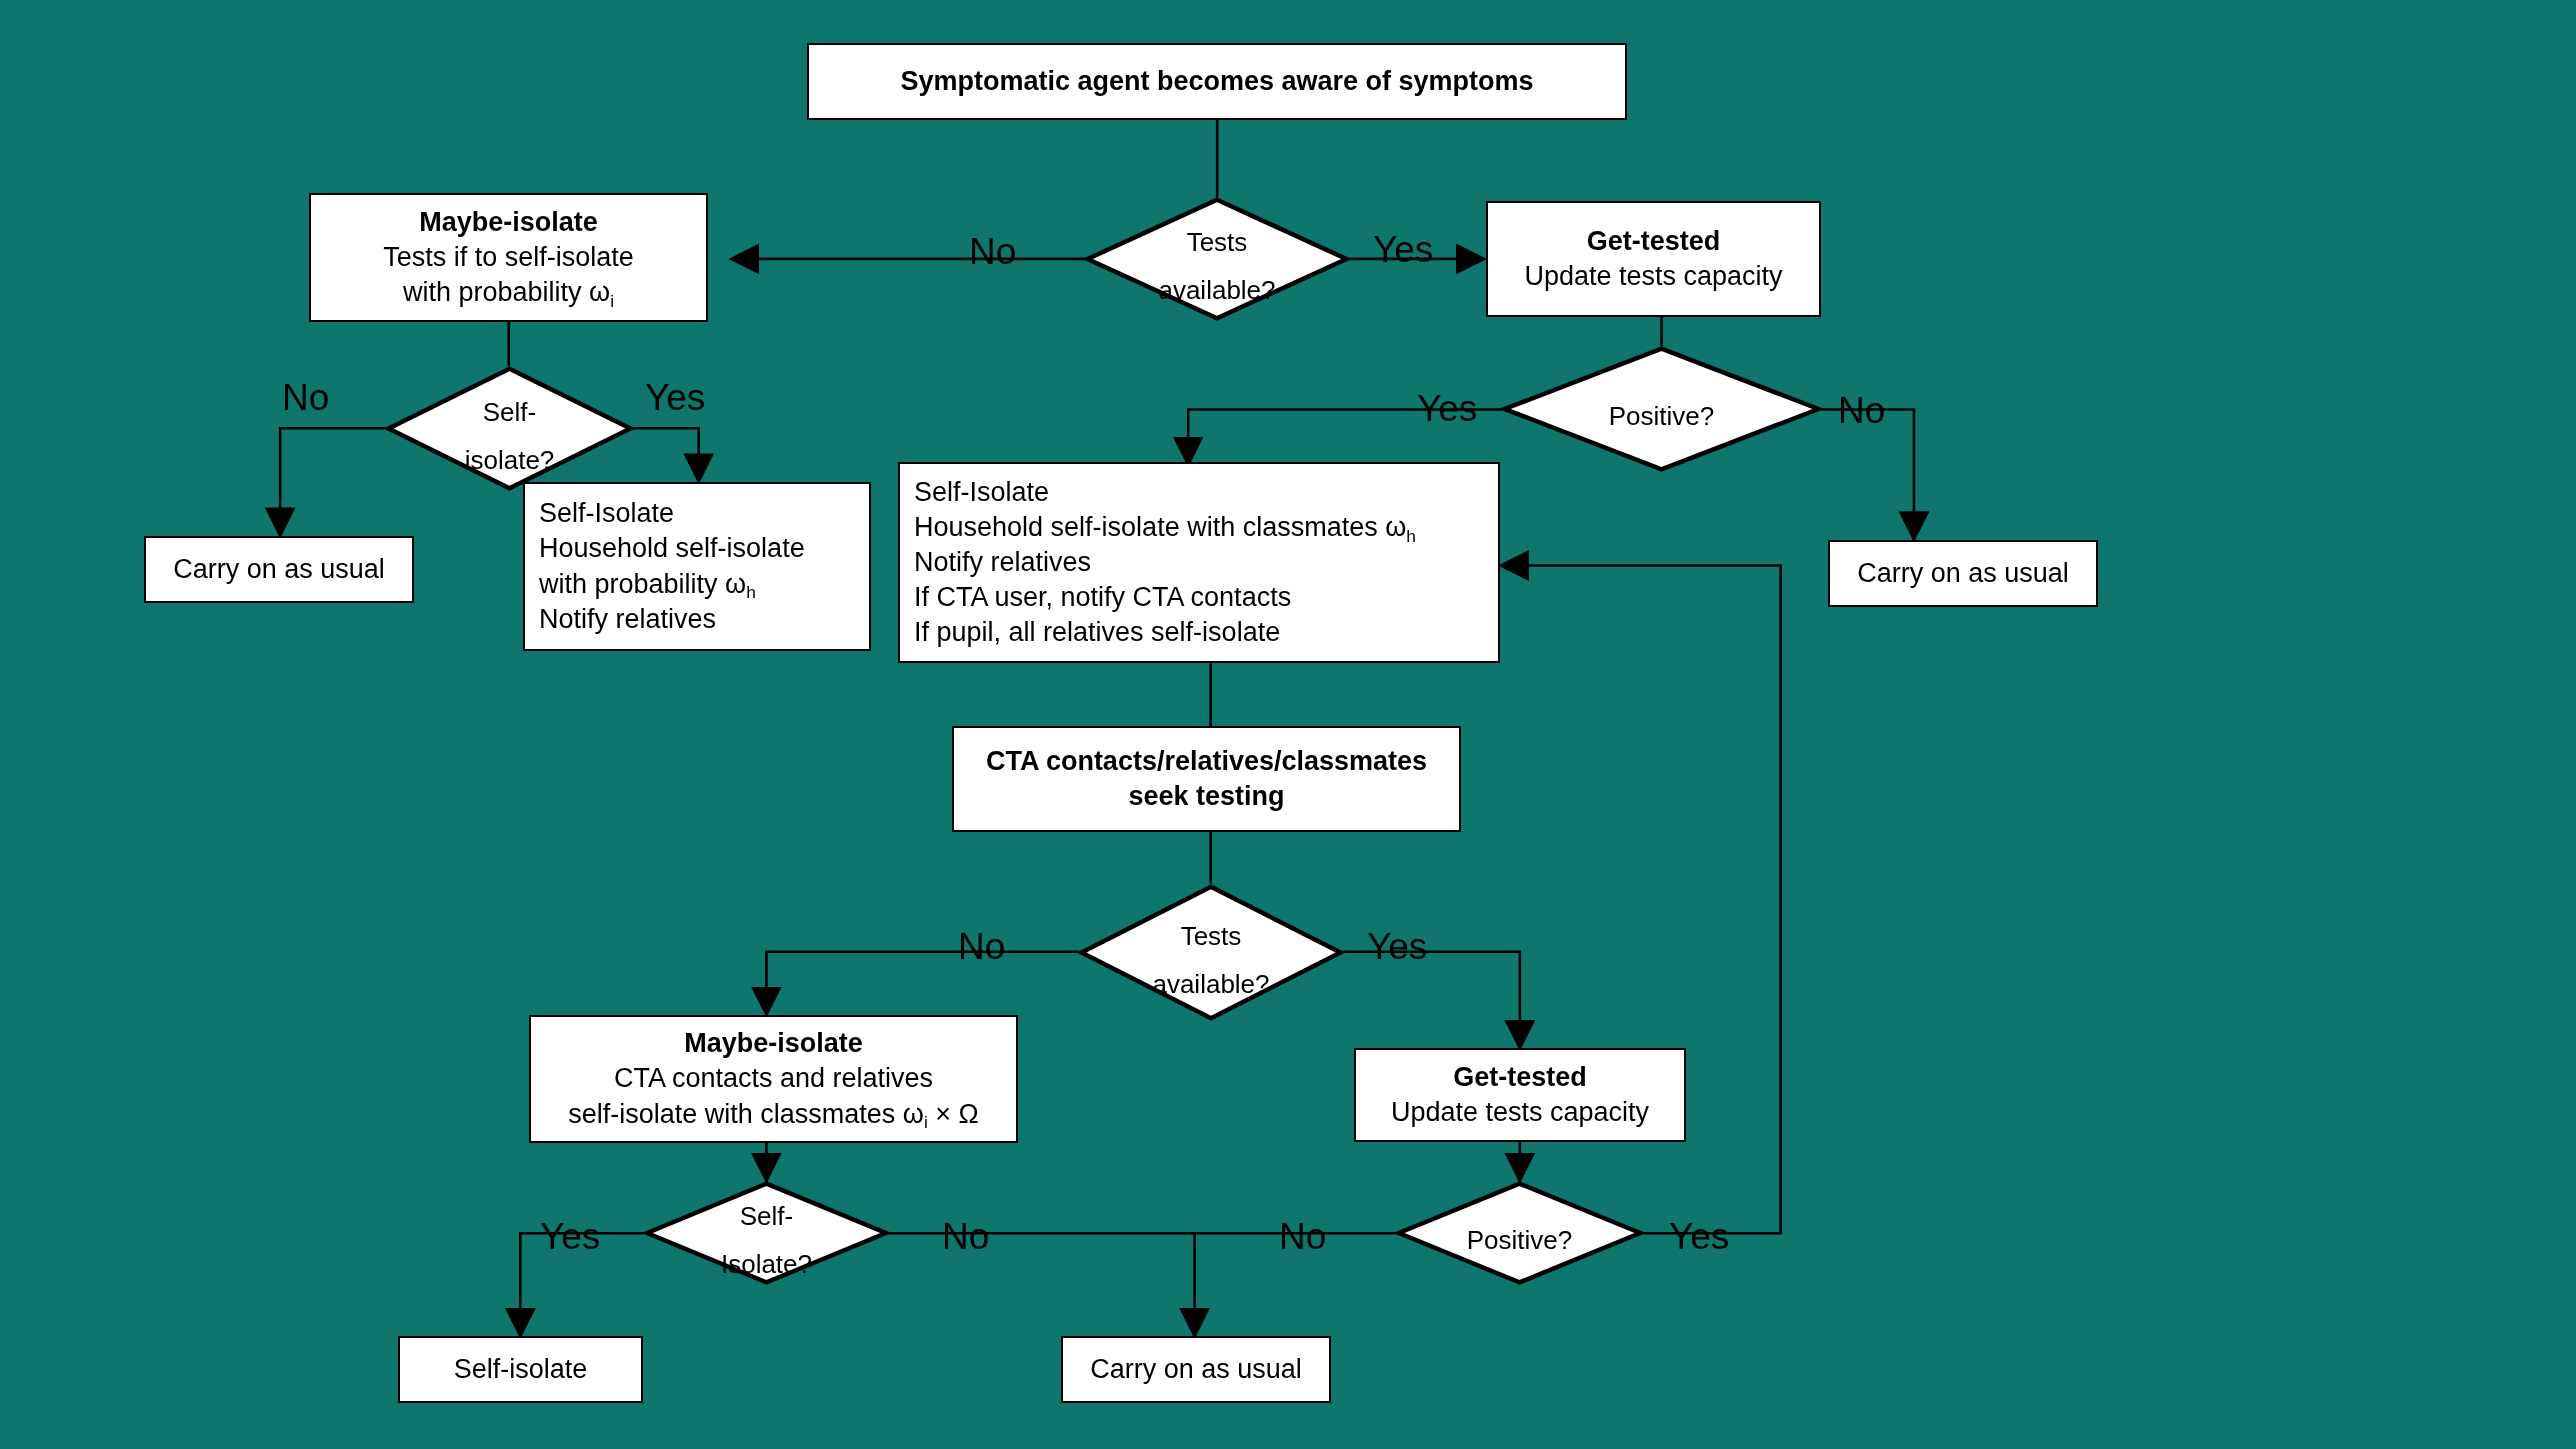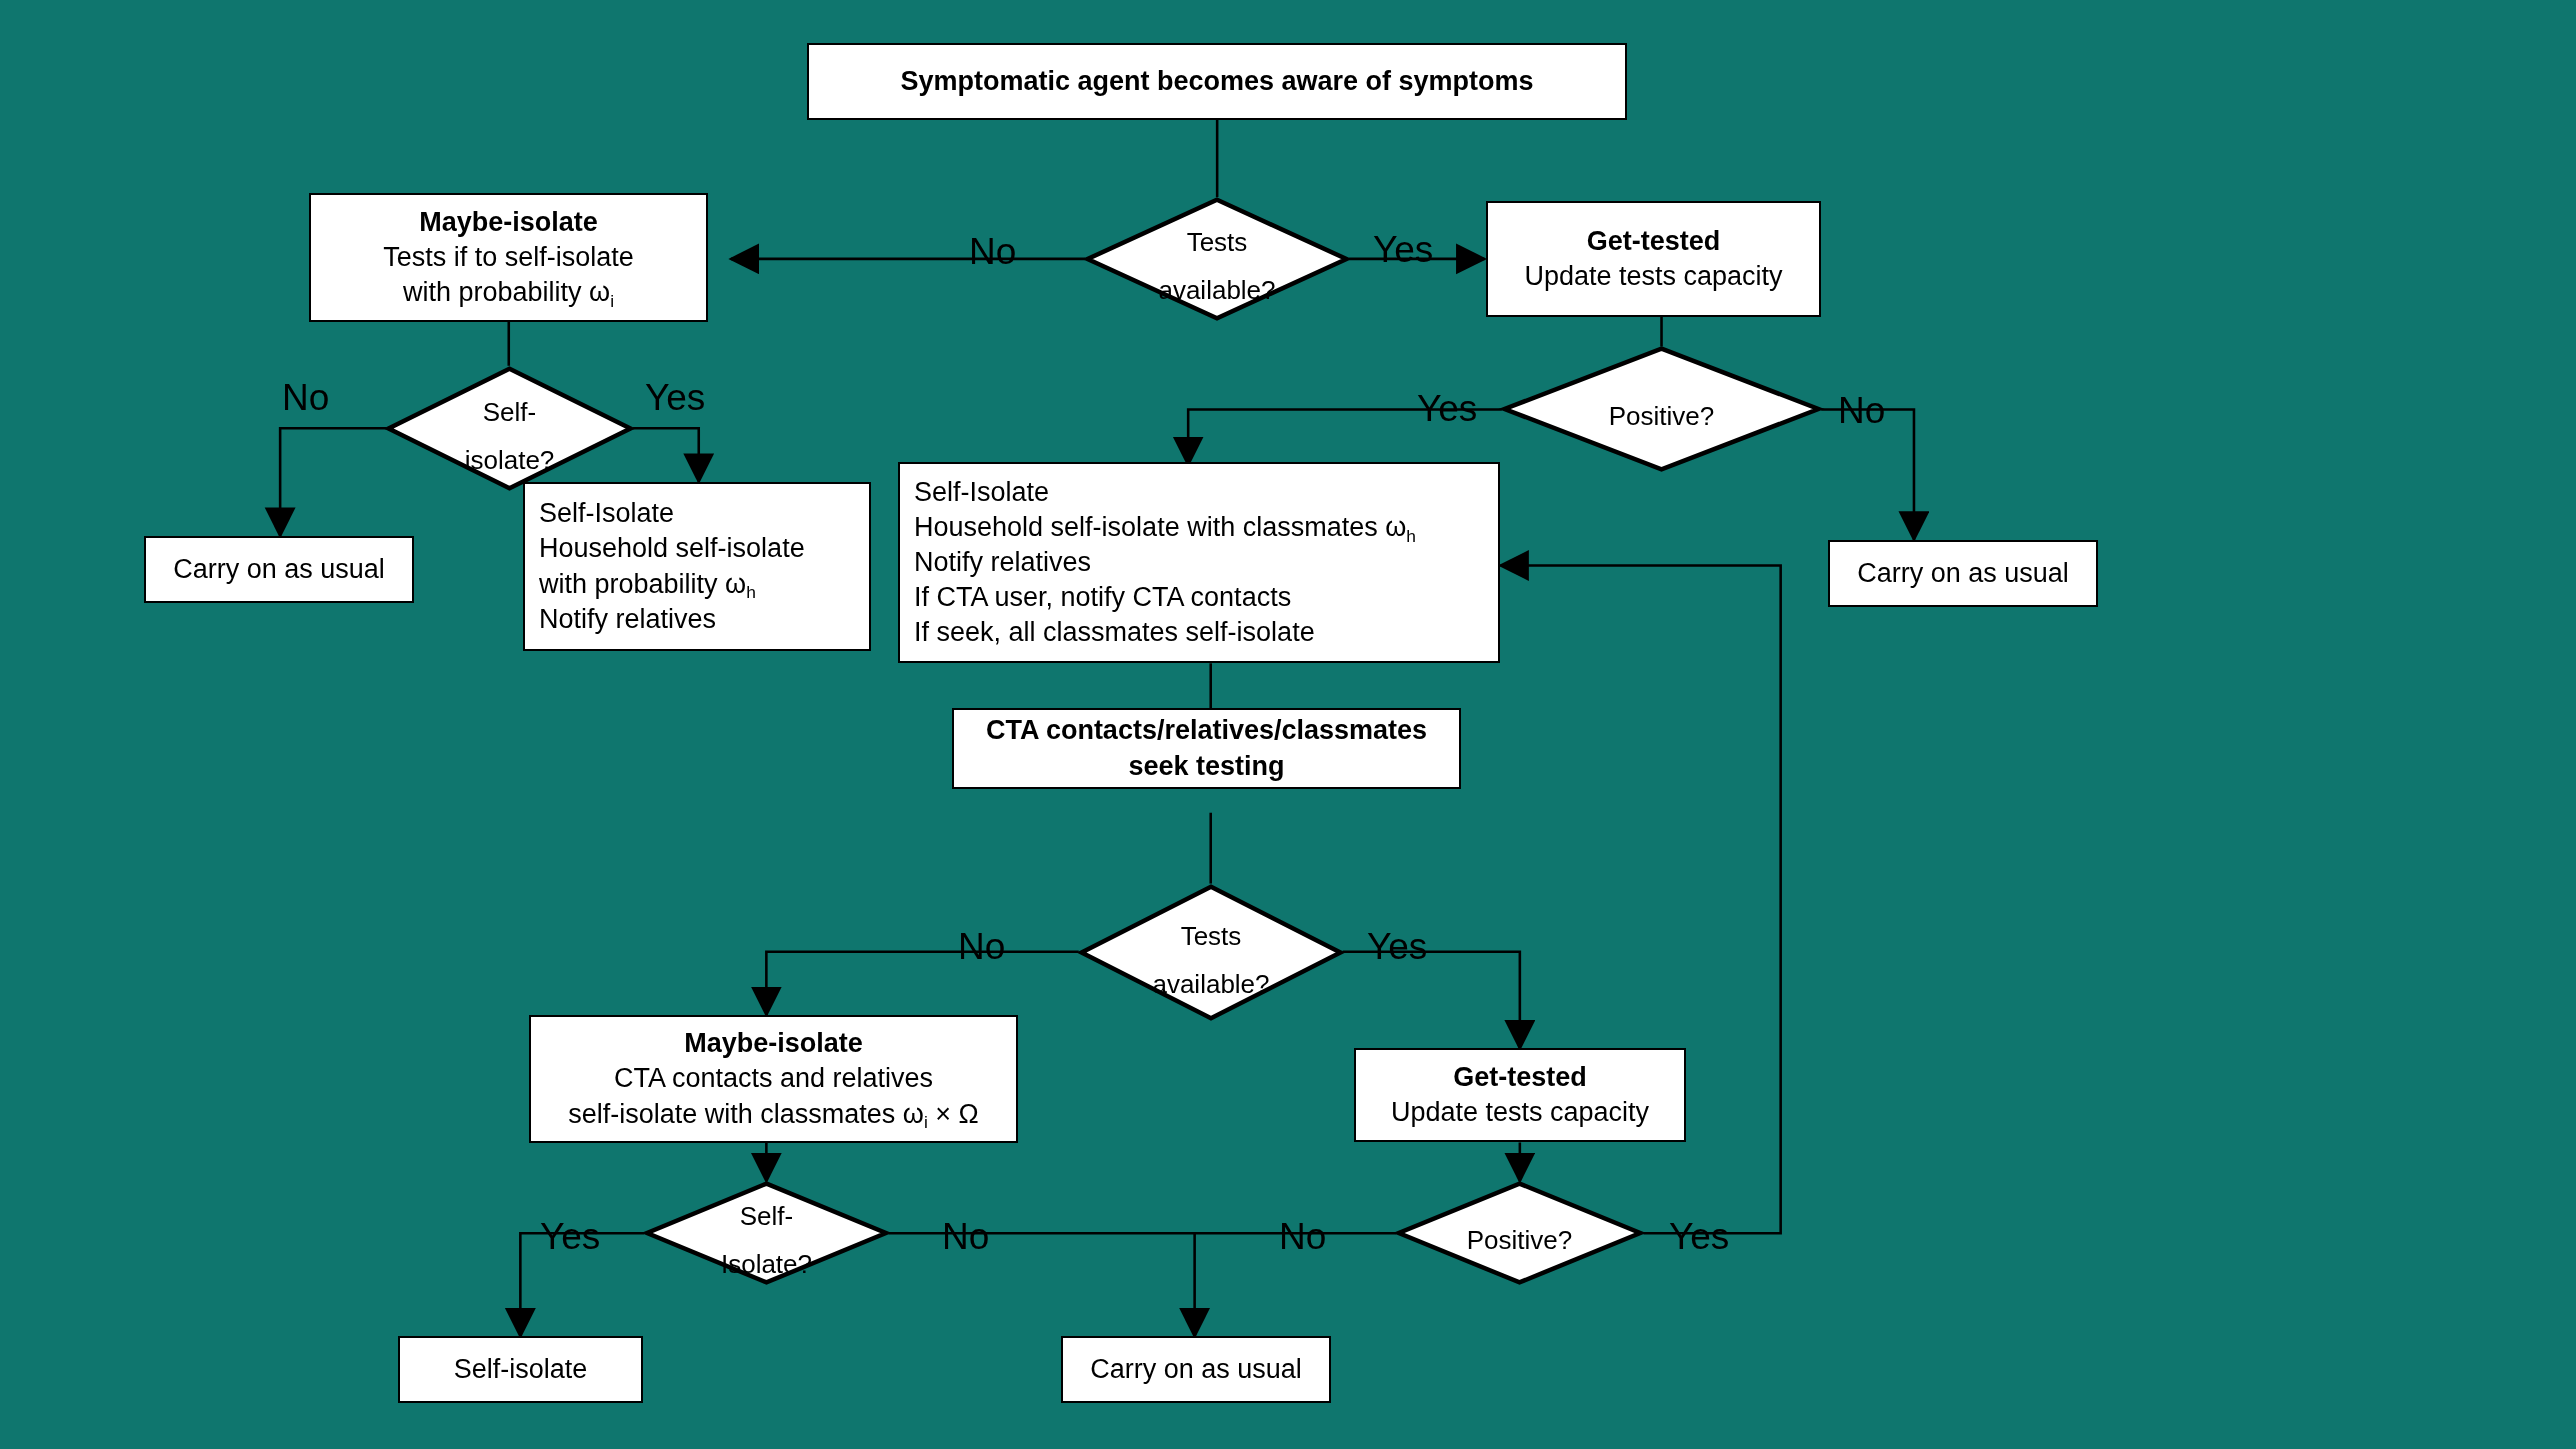--- a/index.html
+++ b/index.html
@@ -168,28 +168,28 @@
     <div class="ln">Notify relatives</div>
   </div>
 
   <div class="node left-txt" style="left:898px; top:462px; width:602px; height:201px;">
     <div class="ln">Self-Isolate</div>
     <div class="ln">
       <span>Household self-isolate with classmates ω</span><sub>h</sub>
     </div>
     <div class="ln">Notify relatives</div>
     <div class="ln">If CTA user, notify CTA contacts</div>
-    <div class="ln">If seek, all classmates self-isolate</div>
+    <div class="ln">If pupil, all relatives self-isolate</div>
   </div>
 
   <div class="node center-txt" style="left:1828px; top:540px; width:270px; height:67px;">
     <div class="ln">Carry on as usual</div>
   </div>
 
-  <div class="node center-txt" style="left:952px; top:708px; width:509px; height:81px;">
+  <div class="node center-txt" style="left:952px; top:726px; width:509px; height:106px;">
     <div class="ln b">CTA contacts/relatives/classmates</div>
     <div class="ln b">seek testing</div>
   </div>
 
   <div class="node center-txt" style="left:529px; top:1015px; width:489px; height:128px;">
     <div class="ln b">Maybe-isolate</div>
     <div class="ln">CTA contacts and relatives</div>
     <div class="ln">
       <span>self-isolate with classmates ω</span><sub>i</sub><span> × Ω</span>
     </div>

